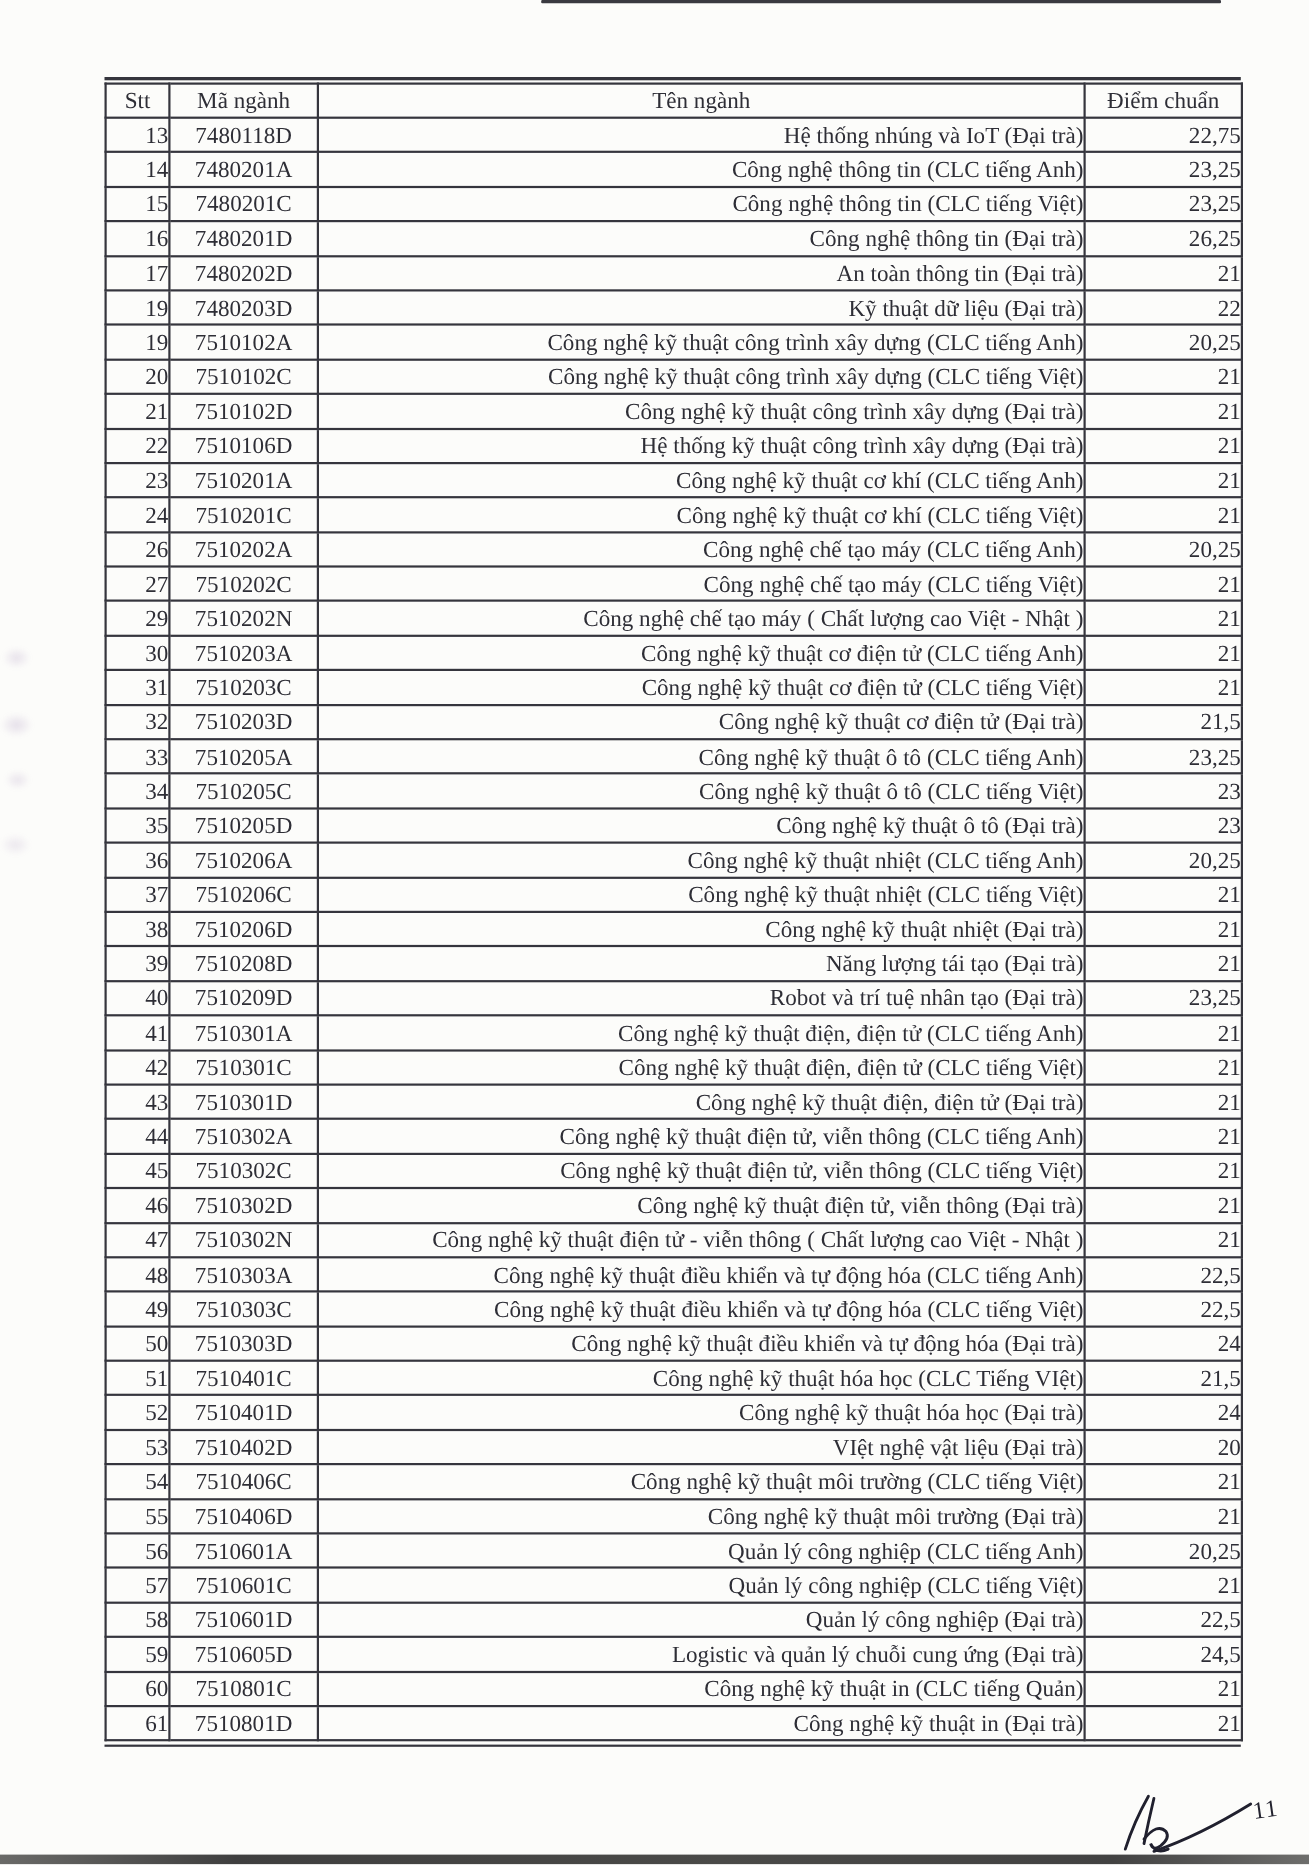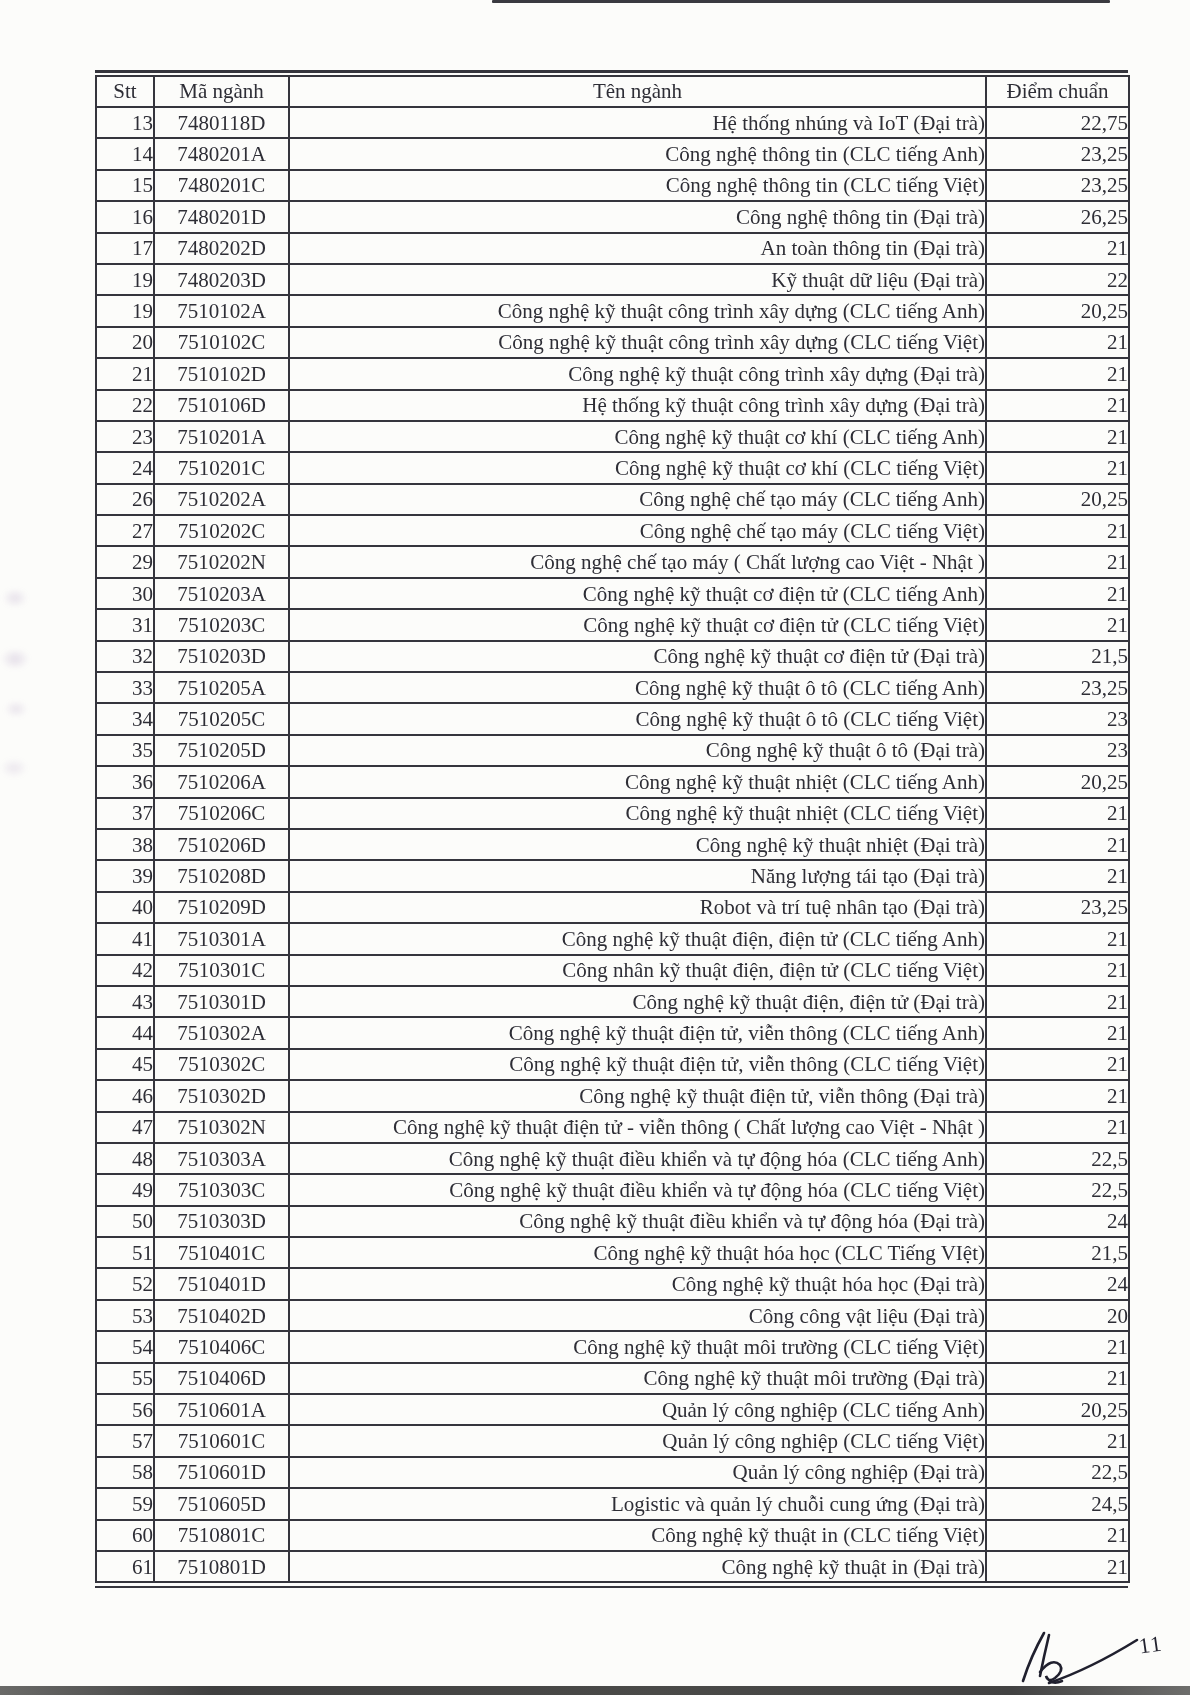--- a/index.html
+++ b/index.html
@@ -268,21 +268,21 @@
           </tr>
           <tr>
             <td class="c-stt">41</td>
             <td class="c-code">7510301A</td>
             <td class="c-name">Công nghệ kỹ thuật điện, điện tử (CLC tiếng Anh)</td>
             <td class="c-score">21</td>
           </tr>
           <tr>
             <td class="c-stt">42</td>
             <td class="c-code">7510301C</td>
-            <td class="c-name">Công nhân kỹ thuật điện, điện tử (CLC tiếng Việt)</td>
+            <td class="c-name">Công nghệ kỹ thuật điện, điện tử (CLC tiếng Việt)</td>
             <td class="c-score">21</td>
           </tr>
           <tr>
             <td class="c-stt">43</td>
             <td class="c-code">7510301D</td>
             <td class="c-name">Công nghệ kỹ thuật điện, điện tử (Đại trà)</td>
             <td class="c-score">21</td>
           </tr>
           <tr>
             <td class="c-stt">44</td>
@@ -334,21 +334,21 @@
           </tr>
           <tr>
             <td class="c-stt">52</td>
             <td class="c-code">7510401D</td>
             <td class="c-name">Công nghệ kỹ thuật hóa học (Đại trà)</td>
             <td class="c-score">24</td>
           </tr>
           <tr>
             <td class="c-stt">53</td>
             <td class="c-code">7510402D</td>
-            <td class="c-name">Công công vật liệu (Đại trà)</td>
+            <td class="c-name">VIệt nghệ vật liệu (Đại trà)</td>
             <td class="c-score">20</td>
           </tr>
           <tr>
             <td class="c-stt">54</td>
             <td class="c-code">7510406C</td>
             <td class="c-name">Công nghệ kỹ thuật môi trường (CLC tiếng Việt)</td>
             <td class="c-score">21</td>
           </tr>
           <tr>
             <td class="c-stt">55</td>
@@ -376,21 +376,21 @@
           </tr>
           <tr>
             <td class="c-stt">59</td>
             <td class="c-code">7510605D</td>
             <td class="c-name">Logistic và quản lý chuỗi cung ứng (Đại trà)</td>
             <td class="c-score">24,5</td>
           </tr>
           <tr>
             <td class="c-stt">60</td>
             <td class="c-code">7510801C</td>
-            <td class="c-name">Công nghệ kỹ thuật in (CLC tiếng Việt)</td>
+            <td class="c-name">Công nghệ kỹ thuật in (CLC tiếng Quản)</td>
             <td class="c-score">21</td>
           </tr>
           <tr>
             <td class="c-stt">61</td>
             <td class="c-code">7510801D</td>
             <td class="c-name">Công nghệ kỹ thuật in (Đại trà)</td>
             <td class="c-score">21</td>
           </tr>
         </tbody>
     </table>

